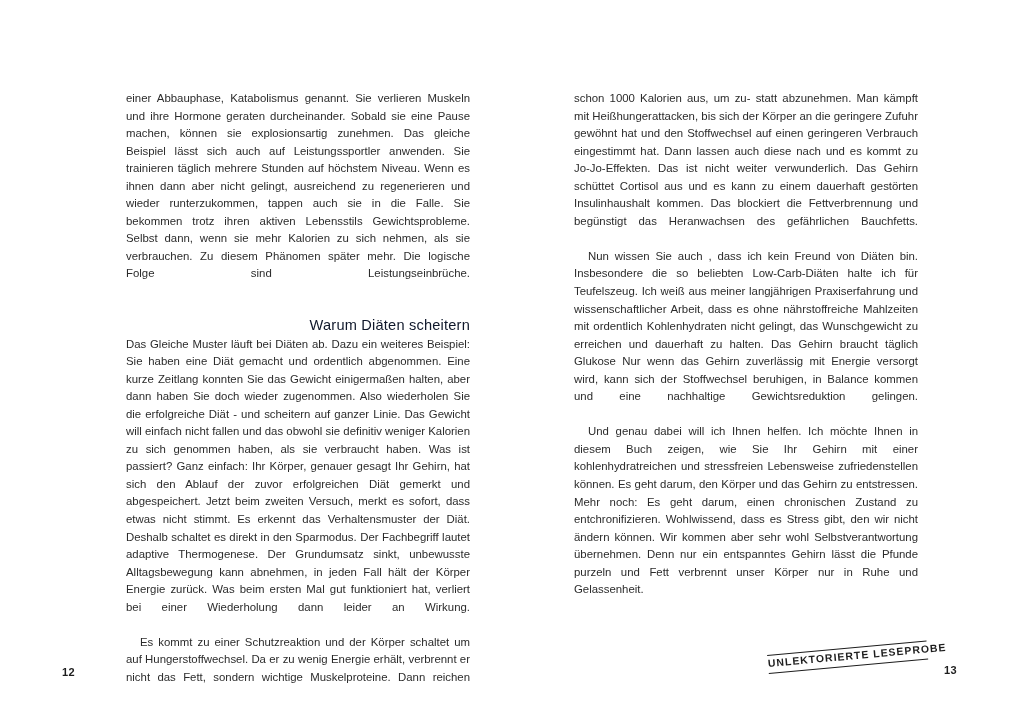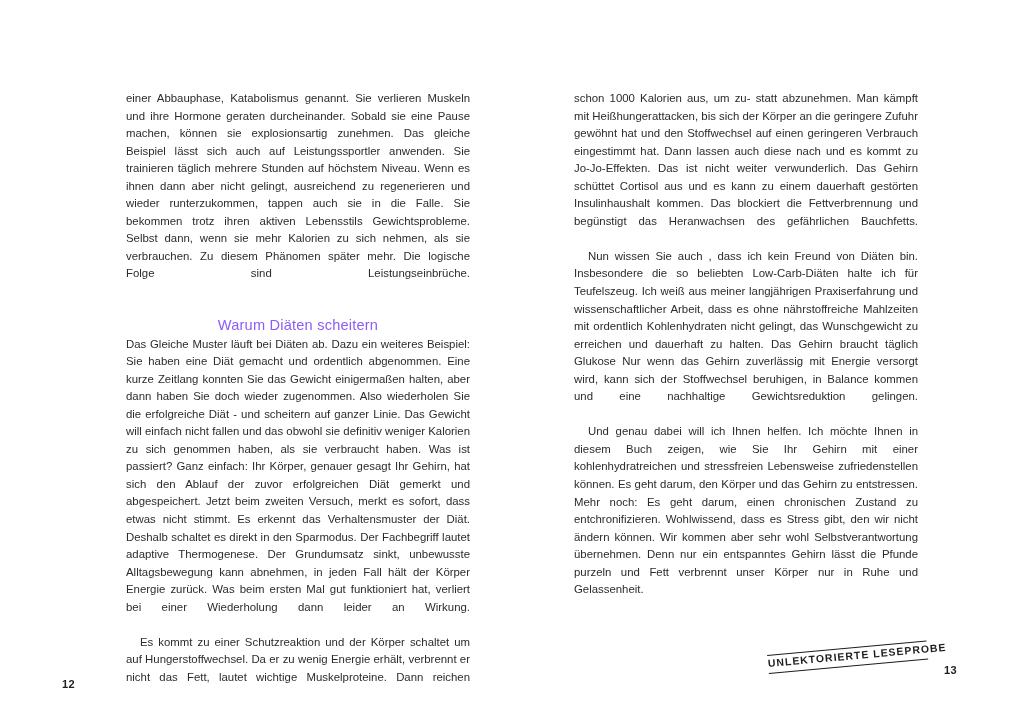--- a/index.html
+++ b/index.html
@@ -50,35 +50,35 @@
     width: 100%;
   }
 
   
   .section-heading {
     margin: 0;
     padding: 14px 0 1px 0;
     font-size: 14.6px;
     font-weight: 400;
     line-height: 20px;
-    color: #8b5cf6;
+    color: #0f172a;
     letter-spacing: 0.2px;
-    text-align: center;
+    text-align: right;
   }
   .section-heading::after { content: none; }
 
   
   .folio {
     position: absolute;
     font-size: 11px;
     font-weight: 700;
     color: #1d1d1d;
     letter-spacing: 0.3px;
   }
-  .folio.left  { left: 62px;  top: 666px; margin-top: 12px; }
+  .folio.left  { left: 62px;  top: 666px; }
   .folio.right { left: 944px; top: 664px; }
 
   
   .stamp {
     position: absolute;
     left: 768px;
     top: 655px;
     transform: rotate(-5.2deg);
     transform-origin: left center;
     padding: 2px 0 3px 0;
@@ -101,21 +101,21 @@
 <body>
 
 <div class="spread">
 
   <div class="column left">
     <p>einer Abbauphase, Katabolismus genannt. Sie verlieren Muskeln und ihre Hormone geraten durcheinander. Sobald sie eine Pause machen, können sie explosionsartig zunehmen. Das gleiche Beispiel lässt sich auch auf Leistungssportler anwenden. Sie trainieren täglich mehrere Stunden auf höchstem Niveau. Wenn es ihnen dann aber nicht gelingt, ausreichend zu regenerieren und wieder runterzukommen, tappen auch sie in die Falle. Sie bekommen trotz ihren aktiven Lebensstils Gewichtsprobleme. Selbst dann, wenn sie mehr Kalorien zu sich nehmen, als sie verbrauchen. Zu diesem Phänomen später mehr. Die logische Folge sind Leistungseinbrüche.</p>
 
     <h2 class="section-heading">Warum Diäten scheitern</h2>
 
     <p>Das Gleiche Muster läuft bei Diäten ab. Dazu ein weiteres Beispiel: Sie haben eine Diät gemacht und ordentlich abgenommen. Eine kurze Zeitlang konnten Sie das Gewicht einigermaßen halten, aber dann haben Sie doch wieder zugenommen. Also wiederholen Sie die erfolgreiche Diät - und scheitern auf ganzer Linie. Das Gewicht will einfach nicht fallen und das obwohl sie definitiv weniger Kalorien zu sich genommen haben, als sie verbraucht haben. Was ist passiert? Ganz einfach: Ihr Körper, genauer gesagt Ihr Gehirn, hat sich den Ablauf der zuvor erfolgreichen Diät gemerkt und abgespeichert. Jetzt beim zweiten Versuch, merkt es sofort, dass etwas nicht stimmt. Es erkennt das Verhaltensmuster der Diät. Deshalb schaltet es direkt in den Sparmodus. Der Fachbegriff lautet adaptive Thermogenese. Der Grundumsatz sinkt, unbewusste Alltagsbewegung kann abnehmen, in jeden Fall hält der Körper Energie zurück. Was beim ersten Mal gut funktioniert hat, verliert bei einer Wiederholung dann leider an Wirkung.</p>
-    <p class="indent">Es kommt zu einer Schutzreaktion und der Körper schaltet um auf Hungerstoffwechsel. Da er zu wenig Energie erhält, verbrennt er nicht das Fett, lautet wichtige Muskelproteine. Dann reichen</p>
+    <p class="indent">Es kommt zu einer Schutzreaktion und der Körper schaltet um auf Hungerstoffwechsel. Da er zu wenig Energie erhält, verbrennt er nicht das Fett, sondern wichtige Muskelproteine. Dann reichen</p>
   </div>
 
   <div class="folio left">12</div>
 
   <div class="column right">
     <p>schon 1000 Kalorien aus, um zu- statt abzunehmen. Man kämpft mit Heißhungerattacken, bis sich der Körper an die geringere Zufuhr gewöhnt hat und den Stoffwechsel auf einen geringeren Verbrauch eingestimmt hat. Dann lassen auch diese nach und es kommt zu Jo-Jo-Effekten. Das ist nicht weiter verwunderlich. Das Gehirn schüttet Cortisol aus und es kann zu einem dauerhaft gestörten Insulinhaushalt kommen. Das blockiert die Fettverbrennung und begünstigt das Heranwachsen des gefährlichen Bauchfetts.</p>
     <p class="indent">Nun wissen Sie auch , dass ich kein Freund von Diäten bin. Insbesondere die so beliebten Low-Carb-Diäten halte ich für Teufelszeug. Ich weiß aus meiner langjährigen Praxiserfahrung und wissenschaftlicher Arbeit, dass es ohne nährstoffreiche Mahlzeiten mit ordentlich Kohlenhydraten nicht gelingt, das Wunschgewicht zu erreichen und dauerhaft zu halten. Das Gehirn braucht täglich Glukose Nur wenn das Gehirn zuverlässig mit Energie versorgt wird, kann sich der Stoffwechsel beruhigen, in Balance kommen und eine nachhaltige Gewichtsreduktion gelingen.</p>
     <p class="indent">Und genau dabei will ich Ihnen helfen. Ich möchte Ihnen in diesem Buch zeigen, wie Sie Ihr Gehirn mit einer kohlenhydratreichen und stressfreien Lebensweise zufriedenstellen können. Es geht darum, den Körper und das Gehirn zu entstressen. Mehr noch: Es geht darum, einen chronischen Zustand zu entchronifizieren. Wohlwissend, dass es Stress gibt, den wir nicht ändern können. Wir kommen aber sehr wohl Selbstverantwortung übernehmen. Denn nur ein entspanntes Gehirn lässt die Pfunde purzeln und Fett verbrennt unser Körper nur in Ruhe und Gelassenheit.</p>
   </div>
 

